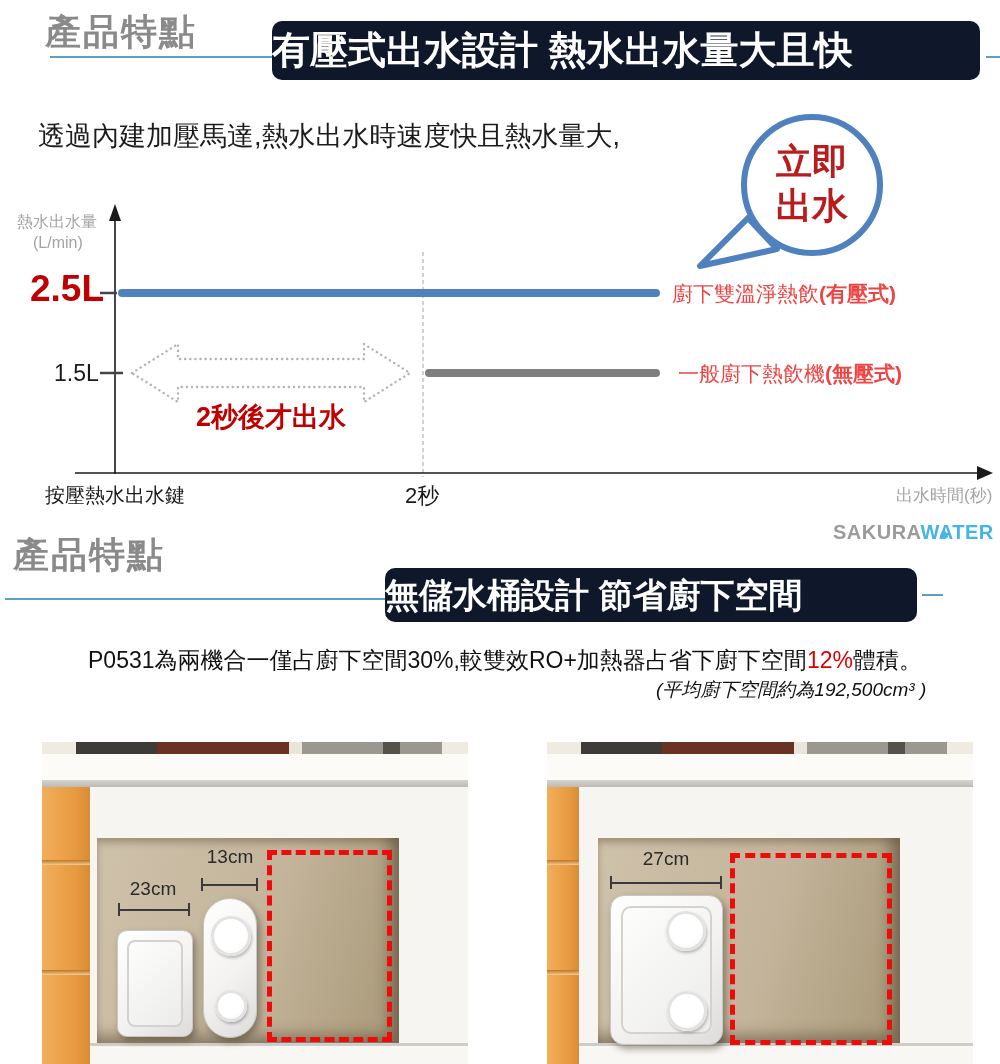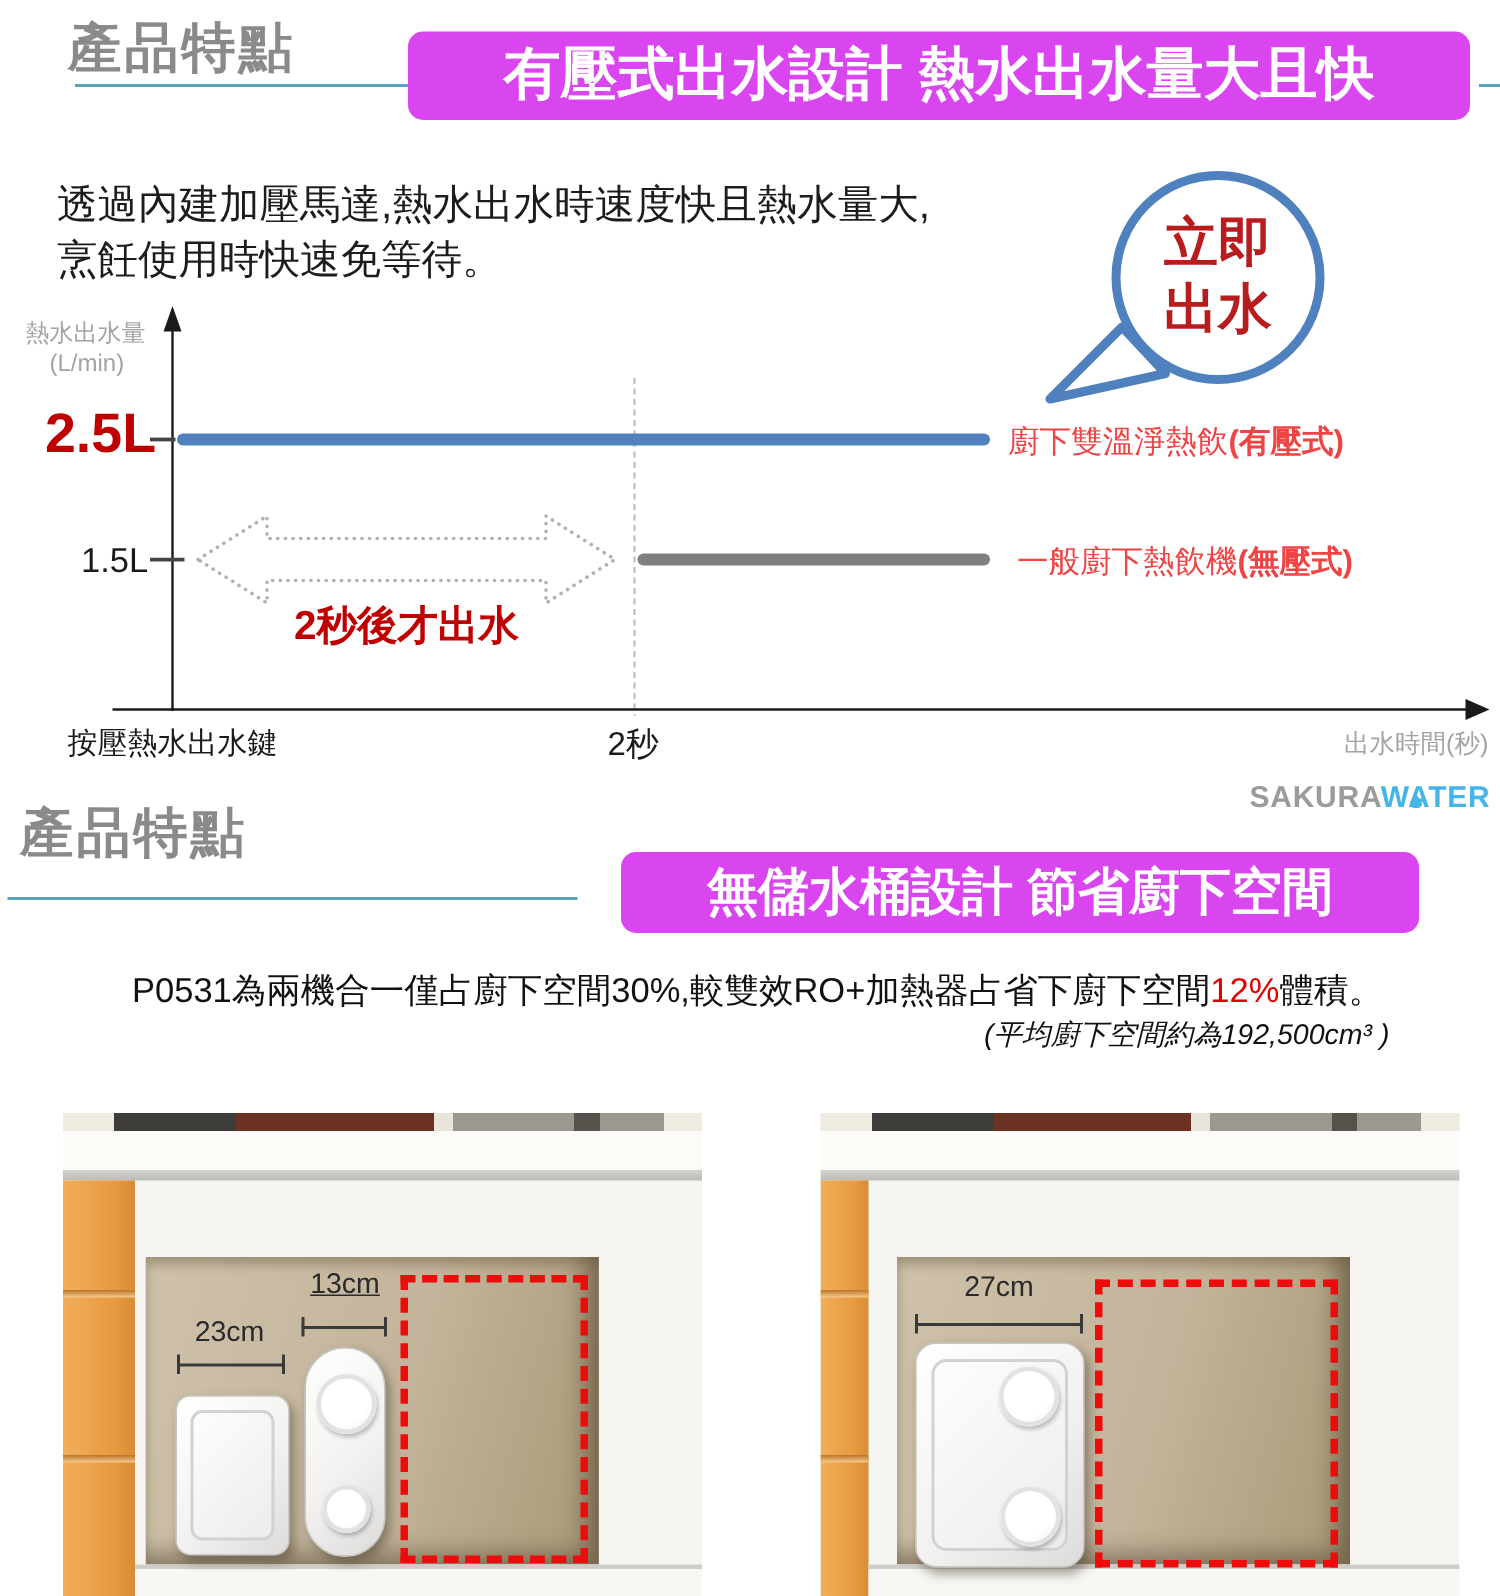--- a/index.html
+++ b/index.html
@@ -7,24 +7,24 @@
   .page { position:relative; width:1000px; height:1064px; background:#ffffff;
           font-family:"Liberation Sans", sans-serif; overflow:hidden; }
 
   .abs { position:absolute; }
 
   
   .sec-title { font-size:36px; font-weight:bold; color:#8a8a8a; letter-spacing:2px; z-index:3; }
   .rule { height:2px; background:#5ba1c0; z-index:1; }
 
   
-  .banner { background:#d946ef; color:#ffffff; font-weight:bold; text-align:center;
+  .banner { background:#0f172a; color:#ffffff; font-weight:bold; 
             border-radius:10px; z-index:3; }
   #banner1 { left:272px; top:21px; width:708px; height:59px; line-height:59px; font-size:38px; }
-  #banner2 { left:385px; top:568px; width:532px; height:54px; line-height:54px; font-size:34px;margin-left:29px; }
+  #banner2 { left:385px; top:568px; width:532px; height:54px; line-height:54px; font-size:34px; }
 
   .body-text { font-size:27px; color:#1c1c1c; line-height:37px; z-index:2; }
 
   
   #chart-svg { left:0; top:0; width:1000px; height:1064px; z-index:1; pointer-events:none; }
 
   .txt { z-index:2; }
   .ylab { font-size:16px; color:#a3a3a3; }
   .big-red { font-size:37px; font-weight:bold; color:#c00000; }
   .tick-black { font-size:23px; color:#1a1a1a; }
@@ -83,21 +83,20 @@
 
 <div class="page">
 
   <div class="abs sec-title" style="left:45px; top:8px;">產品特點</div>
   <div class="abs rule" style="left:50px; top:56px; width:222px;"></div>
   <div class="abs banner" id="banner1">有壓式出水設計 熱水出水量大且快</div>
   <div class="abs rule" style="left:986px; top:56px; width:14px;"></div>
 
   <div class="abs body-text" style="left:38px; top:118px;">
     <div>透過內建加壓馬達,熱水出水時速度快且熱水量大,</div>
-    <div>烹飪使用時快速免等待。</div>
   </div>
 
   <svg id="chart-svg" class="abs" viewBox="0 0 1000 1064" xmlns="http://www.w3.org/2000/svg">
 
     <g>
       <path d="M748,218 L700,266 L777,249 Z" fill="#ffffff" stroke="#4e81bd" stroke-width="6" stroke-linejoin="round"></path>
       <circle cx="812" cy="185" r="68" fill="#ffffff" stroke="#4e81bd" stroke-width="6"></circle>
     </g>
 
     <line x1="423" y1="252" x2="423" y2="477" stroke="#b8b8b8" stroke-width="1.3" stroke-dasharray="4 3"></line>
@@ -161,21 +160,21 @@
     <div class="abs strip"></div>
     <div class="abs counter"></div>
     <div class="abs counter-edge"></div>
     <div class="abs orange-col" style="left:0; width:48px;">
       <div class="abs drawer-gap" style="left:0; top:73px; width:48px;"></div>
       <div class="abs drawer-gap" style="left:0; top:183px; width:48px;"></div>
     </div>
     <div class="abs interior" style="left:55px; top:96px; width:302px; height:205px;"></div>
     <div class="abs bottom-strip" style="left:48px; top:301px; width:378px;"></div>
 
-    <div class="abs mlabel" style="left:159px; top:104px; width:58px;text-decoration:underline;">13cm</div>
+    <div class="abs mlabel" style="left:159px; top:104px; width:58px;">13cm</div>
     <div class="abs mline" style="left:159px; top:142px; width:57px;"></div>
     <div class="abs mlabel" style="left:82px; top:136px; width:58px;">23cm</div>
     <div class="abs mline" style="left:76px; top:167px; width:72px;"></div>
 
     <div class="abs unit" style="left:75px; top:188px; width:76px; height:107px; border-radius:10px;">
       <div class="inner-panel" style="left:9px; top:9px; right:9px; bottom:9px;"></div>
     </div>
     <div class="abs unit" style="left:161px; top:156px; width:54px; height:140px; border-radius:27px;">
       <div class="circ" style="left:7px; top:17px; width:40px; height:40px;"></div>
       <div class="circ" style="left:11px; top:91px; width:32px; height:32px;"></div>

